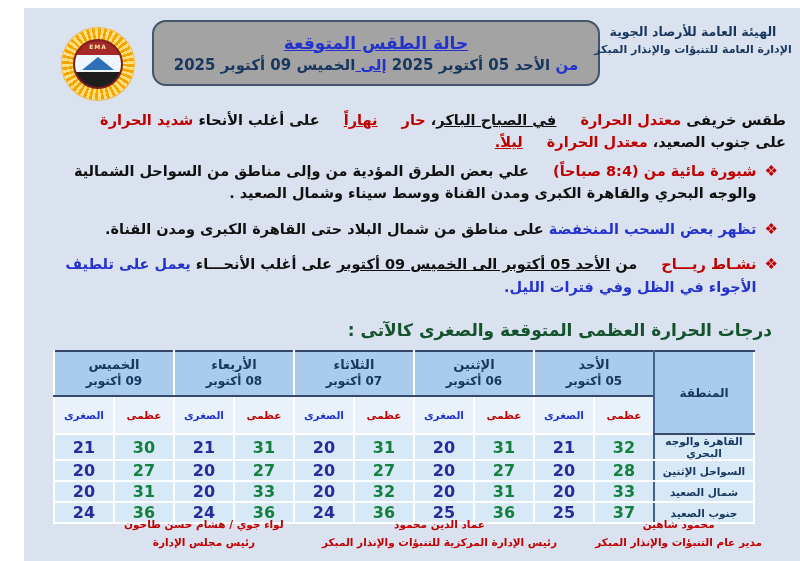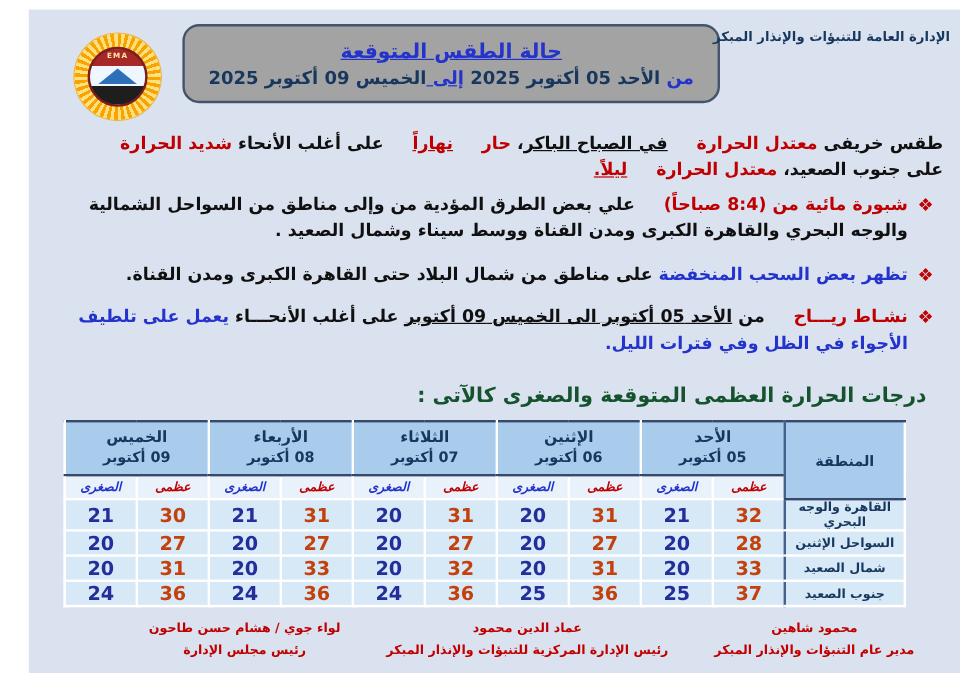--- a/index.html
+++ b/index.html
@@ -77,25 +77,25 @@
     background:#ffffff; border:1.5px solid #5b77a0;
   }
   th, td { border:2px solid #ffffff; padding:0; text-align:center; vertical-align:middle; }
   tr.days th {
     background:#a9ccec; color:#17375e; height:45px;
     border-top:2px solid #37496b; border-bottom:2px solid #37496b;
   }
   tr.days .day-name { font-size:13px; font-weight:bold; line-height:1.3; }
   tr.days .day-date { font-size:12px; font-weight:bold; line-height:1.3; }
   th.region-h { background:#a9ccec; color:#17375e; font-size:12px; font-weight:bold; }
-  tr.sub th { background:#e9f2fb; height:20px; font-size:10.5px; font-weight:bold;font-style:italic; }
+  tr.sub th { background:#e9f2fb; height:38px; font-size:10.5px; font-weight:bold; }
   th.max-h { color:#c00000; }
   th.min-h { color:#2333cc; }
   tbody td { background:#d7e8f7; height:21px; font-size:16px; font-weight:bold; }
-  td.max { color:#c2410c; }
+  td.max { color:#15803d; }
   td.min { color:#232e9b; }
   td.region-cell, th.region-h { border-left:2px solid #44618c; }
   td.region-cell { color:#17375e; font-size:10.5px; font-weight:bold; }
   col.region-col { width:100px; } col.val-col { width:60px; }
   
   .footer {
     position:absolute; top:508px; left:0; right:0;
     display:flex; justify-content:space-between;
     padding:0 38px 0 100px;
   }
@@ -112,20 +112,21 @@
       <span class="logo-mountain"></span>
     </div>
   </div>
 
   <div class="title-box rtl">
     <div class="title-line">حالة الطقس المتوقعة</div>
     <div class="date-line"><span class="c-blue">من </span><span class="c-navy">الأحد 05 أكتوبر 2025 </span><span class="c-blue u">إلى </span><span class="c-navy">الخميس 09 أكتوبر 2025</span></div>
   </div>
 
   <div class="org-block rtl">
+    <div class="org-line1">الهيئة العامة للأرصاد الجوية</div>
     <div class="org-line2">الإدارة العامة للتنبؤات والإنذار المبكر</div>
   </div>
 
   <div class="intro rtl"><span class="c-black">طقس خريفى </span><span class="c-red">معتدل الحرارة </span><span class="c-black u">في الصباح الباكر</span><span class="c-black">، </span><span class="c-red">حار </span><span class="c-red u">نهاراً</span><span class="c-black"> على أغلب الأنحاء </span><span class="c-red">شديد الحرارة </span><span class="c-black">على جنوب الصعيد، </span><span class="c-red">معتدل الحرارة </span><span class="c-red u">ليلاً.</span></div>
 
   <div class="bullets rtl">
     <div class="bullet">
       <span class="bullet-marker">❖</span>
       <span class="bullet-text"><span class="c-red">شبورة مائية من (8:4 صباحاً) </span><span class="c-black">علي بعض الطرق المؤدية من وإلى مناطق من السواحل الشمالية والوجه البحري والقاهرة الكبرى ومدن القناة ووسط سيناء وشمال الصعيد .</span></span>
     </div>

